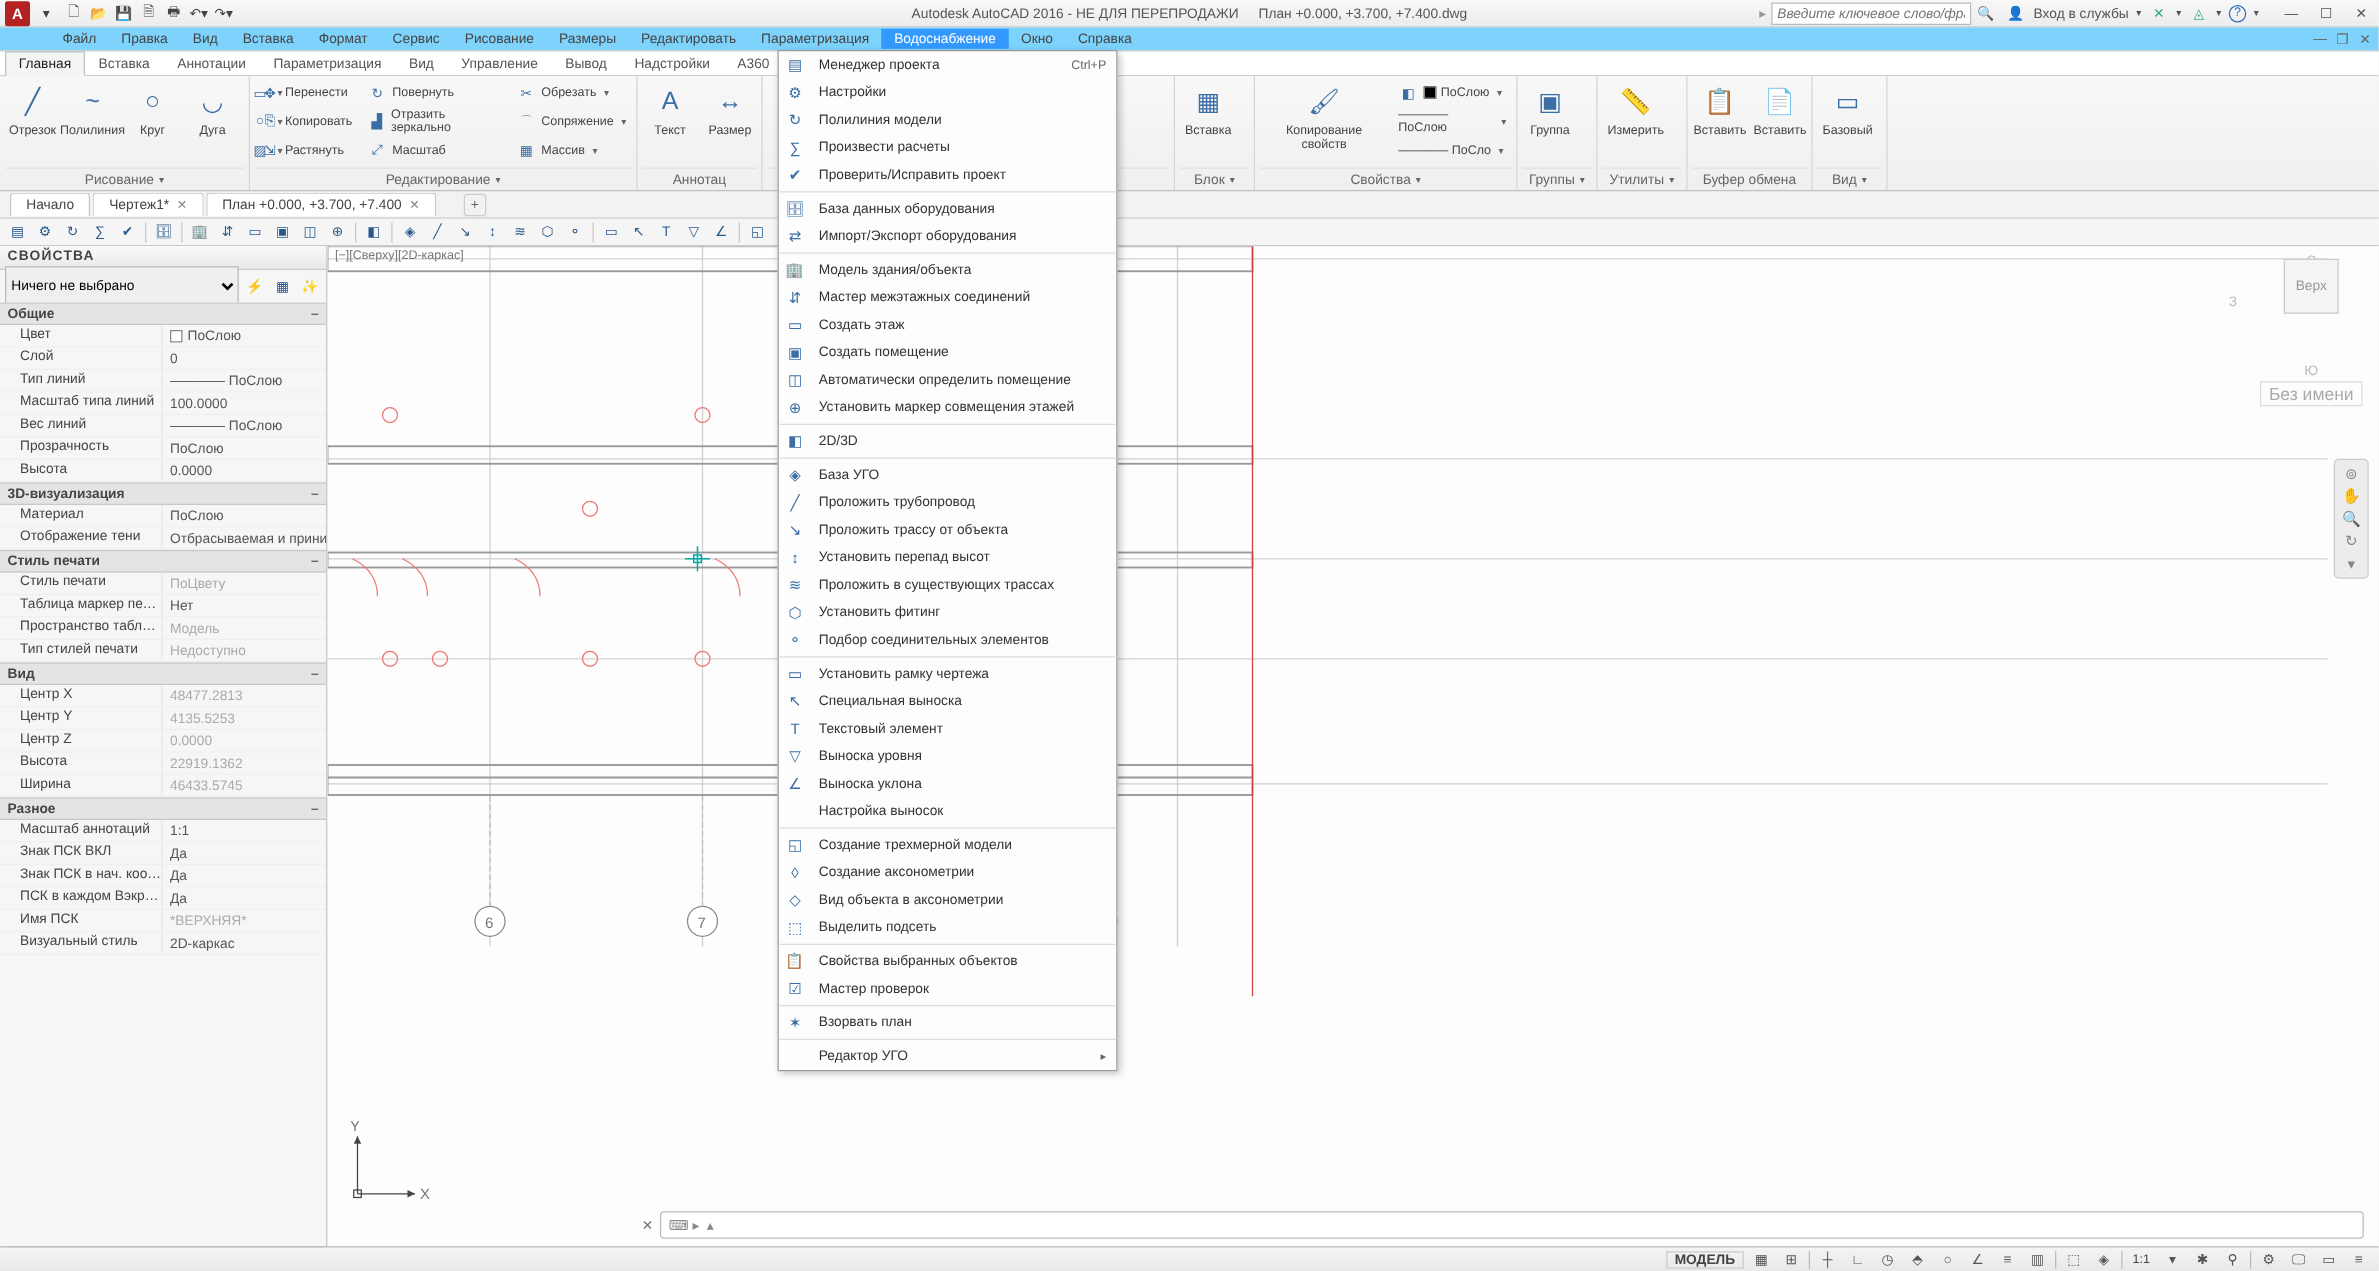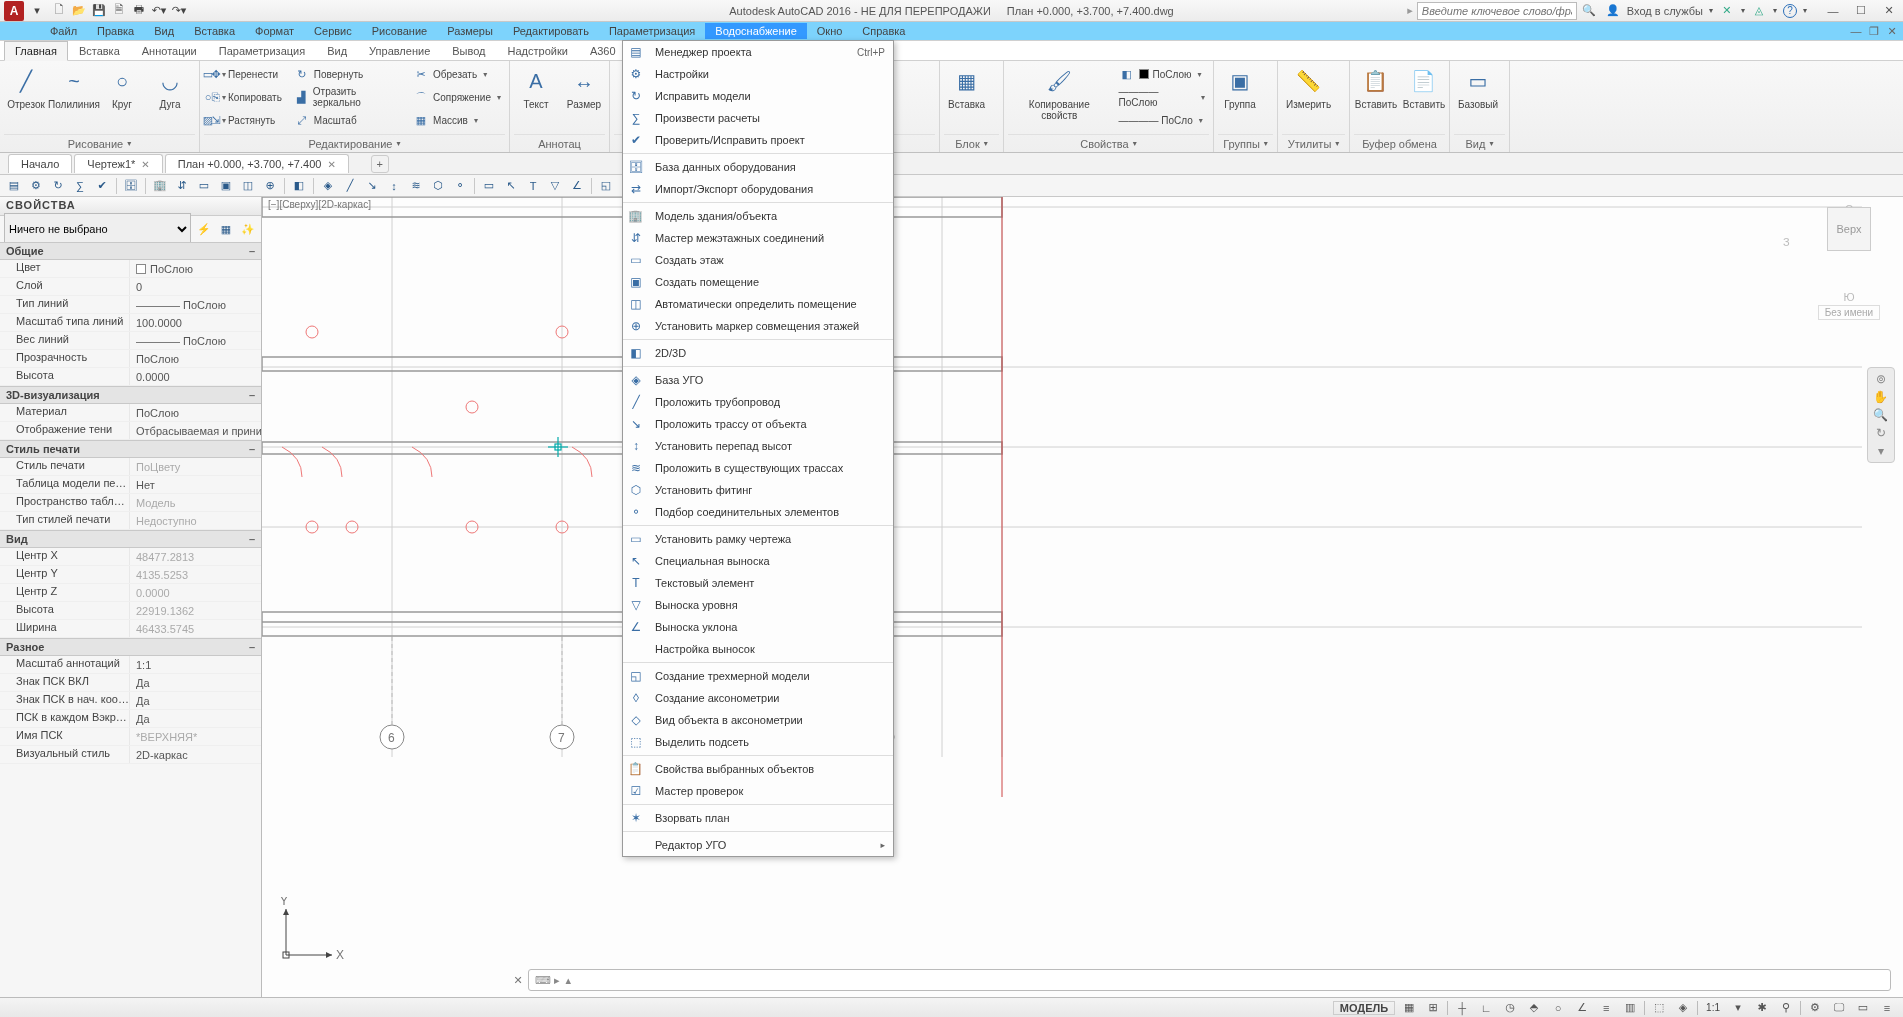--- a/index.html
+++ b/index.html
@@ -83,21 +83,21 @@
 .cross { stroke:#0aa; stroke-width:1.2; }
 .ucs { position:absolute; left:12px; bottom:30px; }
 
 
 .viewcube { position:absolute; right:12px; top:6px; width:84px; text-align:center; color:#bbb; }
 .viewcube .face { width:44px; height:44px; border:1px solid #ccc; margin:4px auto; display:flex; align-items:center; justify-content:center; font-size:11px; color:#999; background:#f4f4f4; position:relative; }
 .viewcube .n,.viewcube .s,.viewcube .e,.viewcube .w { position:absolute; font-size:11px; color:#bbb; }
 .viewcube .n { top:-4px; left:50%; transform:translateX(-50%); }
 .viewcube .s { bottom:-26px; left:50%; transform:translateX(-50%); }
 .viewcube .w { left:-24px; top:50%; transform:translateY(-50%); }
-.vc-label { margin-top:28px; font-size:10px; border:1px solid #ddd; display:inline-block; padding:1px 6px; color:#aaa; }
+.vc-label { margin-top:28px; font-size:14px; border:1px solid #ddd; display:inline-block; padding:1px 6px; color:#aaa; }
 .navbar { position:absolute; right:8px; top:170px; width:28px; background:#ececec; border:1px solid #ccc; border-radius:4px; display:flex; flex-direction:column; align-items:center; gap:4px; padding:4px 0; }
 .navbar span { font-size:12px; color:#888; }
 
 
 .dropdown { position:absolute; left:622px; top:40px; width:272px; background:#fdfdfd; border:1px solid #9a9a9a; box-shadow:2px 2px 6px rgba(0,0,0,0.25); z-index:1000; }
 .dropdown .mi { height:22px; display:flex; align-items:center; padding:0 8px 0 4px; gap:10px; color:#333; }
 .dropdown .mi .mico { width:18px; height:18px; display:flex; align-items:center; justify-content:center; font-size:12px; color:#3a6ea5; }
 .dropdown .mi .mlbl { flex:1; white-space:nowrap; }
 .dropdown .mi .short { color:#666; font-size:10px; }
 .dropdown .mi .sub { color:#666; font-size:9px; }
@@ -534,21 +534,21 @@
         </div>
         <div class="cat">
           <span>Стиль печати</span>
           <span class="col">–</span>
         </div>
         <div class="prow">
           <div class="pl">Стиль печати</div>
           <div class="pv dim">ПоЦвету</div>
         </div>
         <div class="prow">
-          <div class="pl">Таблица модели печ…</div>
+          <div class="pl">Таблица маркер печ…</div>
           <div class="pv ">Нет</div>
         </div>
         <div class="prow">
           <div class="pl">Пространство табли…</div>
           <div class="pv dim">Модель</div>
         </div>
         <div class="prow">
           <div class="pl">Тип стилей печати</div>
           <div class="pv dim">Недоступно</div>
         </div>
@@ -711,21 +711,21 @@
         <span class="mico">▤</span>
         <span class="mlbl">Менеджер проекта</span>
         <span class="short">Ctrl+P</span>
       </div>
       <div class="mi">
         <span class="mico">⚙</span>
         <span class="mlbl">Настройки</span>
       </div>
       <div class="mi">
         <span class="mico">↻</span>
-        <span class="mlbl">Исправить модели</span>
+        <span class="mlbl">Полилиния модели</span>
       </div>
       <div class="mi">
         <span class="mico">∑</span>
         <span class="mlbl">Произвести расчеты</span>
       </div>
       <div class="mi">
         <span class="mico">✔</span>
         <span class="mlbl">Проверить/Исправить проект</span>
       </div>
       <hr>

